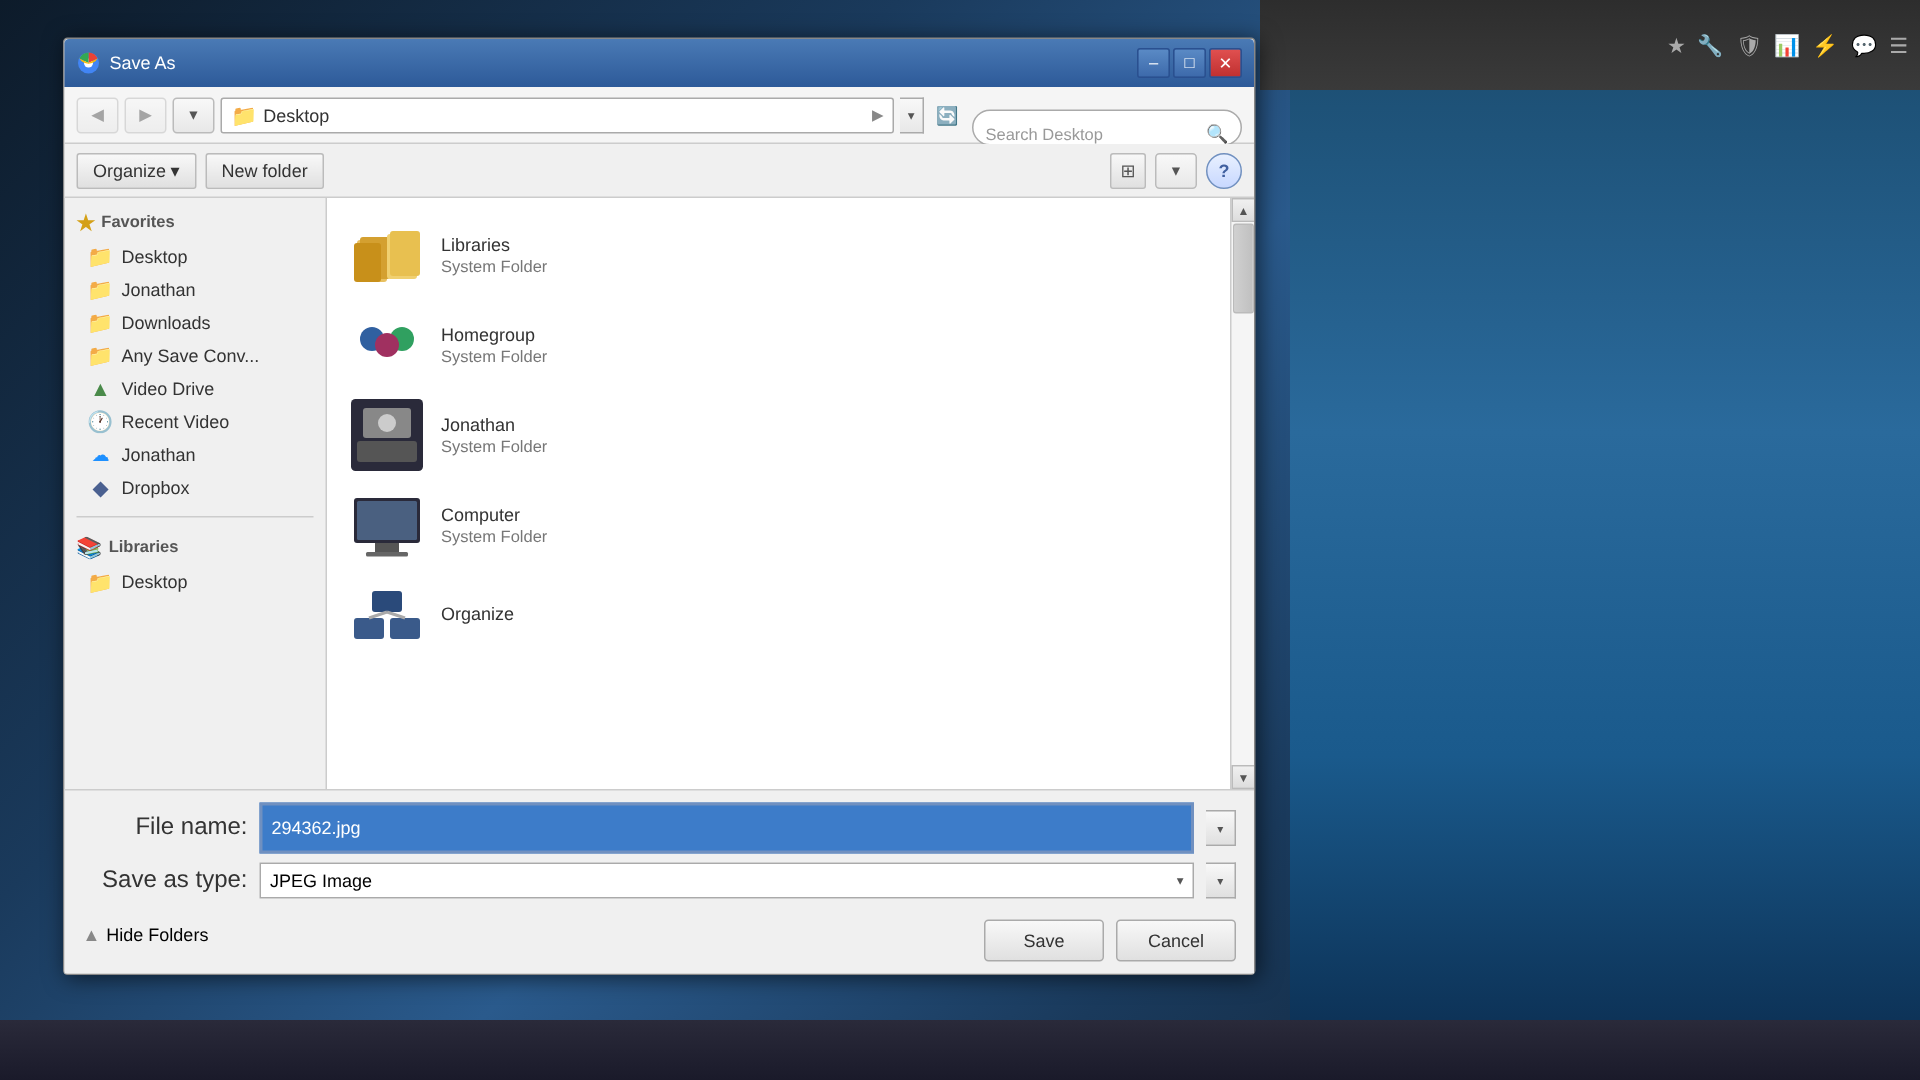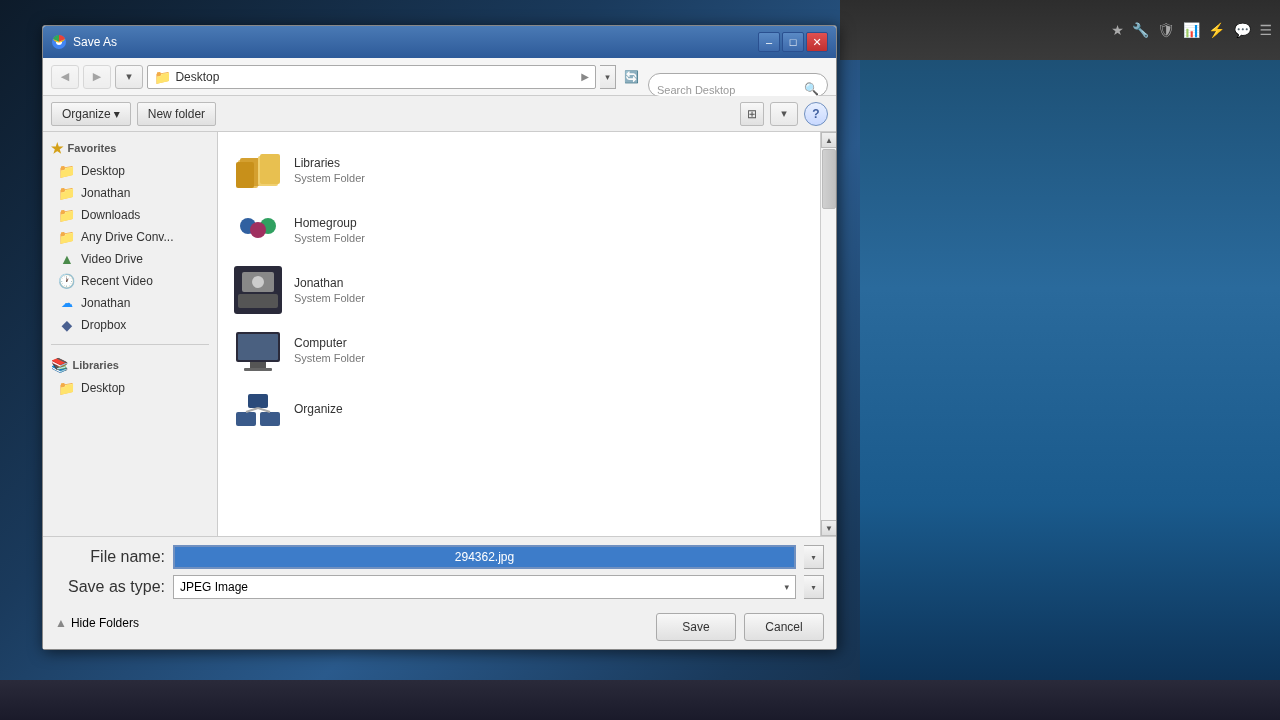--- a/index.html
+++ b/index.html
@@ -406,28 +406,27 @@
     .form-label {
       width: 110px;
       text-align: right;
       font-size: 16px;
       color: #333;
       flex-shrink: 0;
     }
 
     .form-input {
       flex: 1;
-      height: 24px;
+      height: 34px;
       background: white;
       border: 2px solid #7090c0;
       padding: 0 6px;
       font-size: 12px;
       display: flex;
       align-items: center;
-      justify-content: center;
     }
 
     .form-input-selected {
       background: #3d7cc9;
       color: white;
     }
 
     .form-select {
       flex: 1;
       height: 24px;
@@ -610,21 +609,21 @@
         <div class="sidebar-item">
           <div class="sidebar-item-icon">
             <span class="si-folder">📁</span>
           </div>
           <span>Downloads</span>
         </div>
         <div class="sidebar-item">
           <div class="sidebar-item-icon">
             <span class="si-folder">📁</span>
           </div>
-          <span>Any Drive Conv...</span>
+          <span>Any Save Conv...</span>
         </div>
         <div class="sidebar-item">
           <div class="sidebar-item-icon">
             <span style="color:#4a8a4a; font-size:14px;">▲</span>
           </div>
           <span>Video Drive</span>
         </div>
         <div class="sidebar-item">
           <div class="sidebar-item-icon">
             <span class="si-recent">🕐</span>

